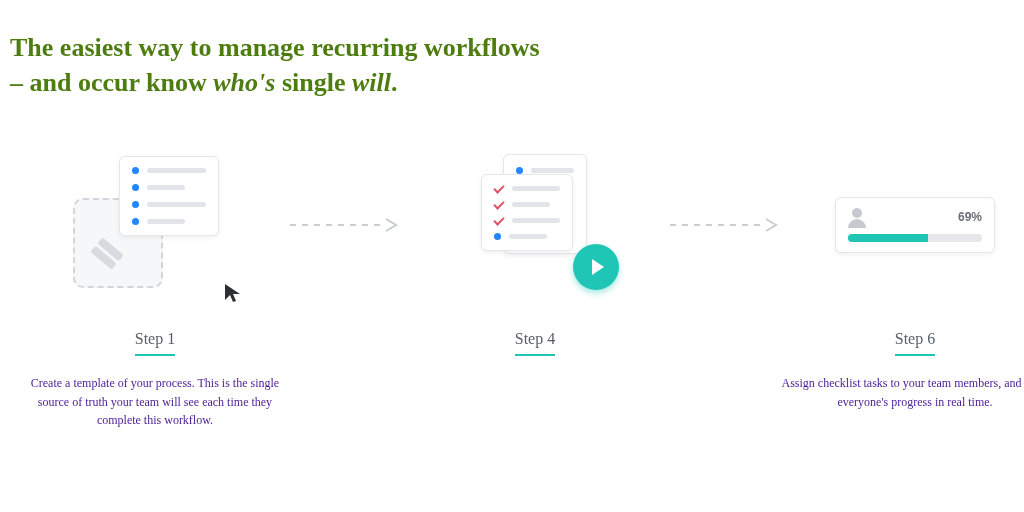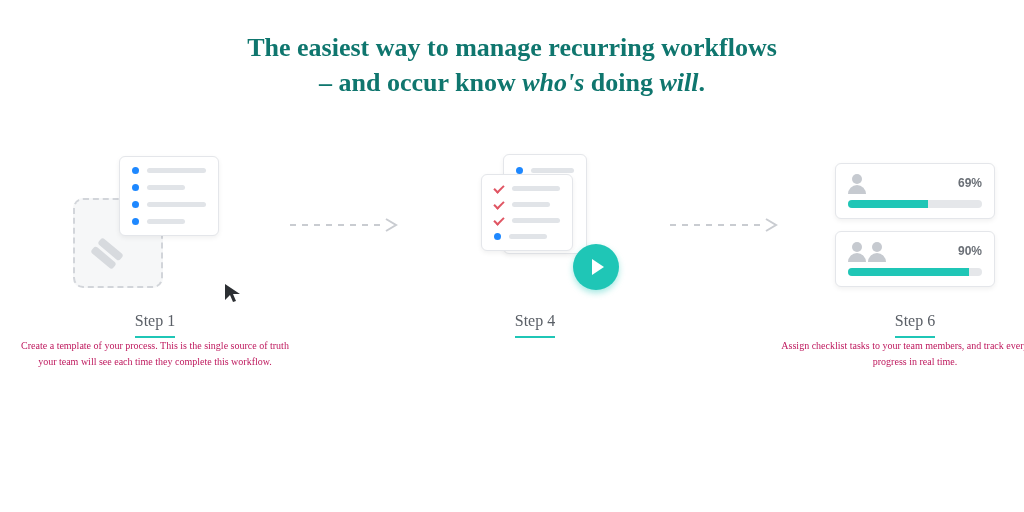--- a/index.html
+++ b/index.html
@@ -8,24 +8,24 @@
     background: #ffffff;
     color: #333333;
     width: 1024px;
     height: 512px;
     overflow: hidden;
   }
   .container {
     padding: 30px 10px 0;
   }
   .headline {
-    text-align: center;
+    text-align: left;
     font-size: 26px;
     font-weight: 600;
-    color: #0f766e;
+    color: #4d7c0f;
     line-height: 1.35;
     font-family: Georgia, serif;
     margin-bottom: 50px;
   }
   .headline em { }
   .row {
     display: flex;
     align-items: flex-start;
     justify-content: space-between;
     padding: 0 10px;
@@ -45,29 +45,30 @@
     position: relative;
   }
   .arrow-gap {
     flex: 0 0 100px;
     display: flex;
     align-items: center;
     justify-content: center;
     height: 150px;
   }
   .step-label {
-    margin-top: 12px;
+    margin-top: 30px;
     font-size: 16px;
     color: #5a5f66;
     padding-bottom: 6px;
     border-bottom: 2px solid #1fc6b6;
   }
   .step-desc {
-    font-size: 10px;
-    color: #be185d;
+    margin-top: 18px;
+    font-size: 12px;
+    color: #4c1d95;
     text-align: center;
     line-height: 1.55;
     max-width: 280px;
   }
   
   .mini-card {
     position: absolute;
     background: #ffffff;
     border: 1px solid #e4e6ea;
     border-radius: 6px;
@@ -131,21 +132,21 @@
   .pct{ font-family: -apple-system, Helvetica, Arial, sans-serif; font-size:12px; color:#6a6f76; font-weight:600;}
   .track{ width:100%; height:8px; background:#e5e7ea; border-radius:5px; overflow:hidden;}
   .fill{ height:100%; background:#1fc6b6; }
 </style>
 </head>
 <body>
 
 <div class="container">
   <h1 class="headline">
     <span>The easiest way to manage recurring workflows</span><br>
-    <span>– and occur know </span><em>who's</em><span> doing </span><em>will</em><span>.</span>
+    <span>– and occur know </span><em>who's</em><span> single </span><em>will</em><span>.</span>
   </h1>
 
   <div class="row">
 
     <div class="step">
       <div class="illus">
         <div class="dashed-box"></div>
         <div class="widget-stripes">
             <span></span>
             <span></span>
@@ -233,31 +234,19 @@
           <div class="prog-top">
             <div class="avatars">
                 <span class="avatar"></span>
               </div>
             <span class="pct">69%</span>
           </div>
           <div class="track">
               <div class="fill" style="width:60%"></div>
             </div>
         </div>
-        <div class="prog-card">
-          <div class="prog-top">
-            <div class="avatars">
-              <span class="avatar"></span>
-              <span class="avatar"></span>
-            </div>
-            <span class="pct">90%</span>
-          </div>
-          <div class="track">
-              <div class="fill" style="width:90%"></div>
-            </div>
-        </div>
       </div>
       <div class="step-label">Step 6</div>
       <p class="step-desc">Assign checklist tasks to your team members, and track everyone's progress in real time.</p>
     </div>
 
   </div>
 </div>
 
 </body></html>

